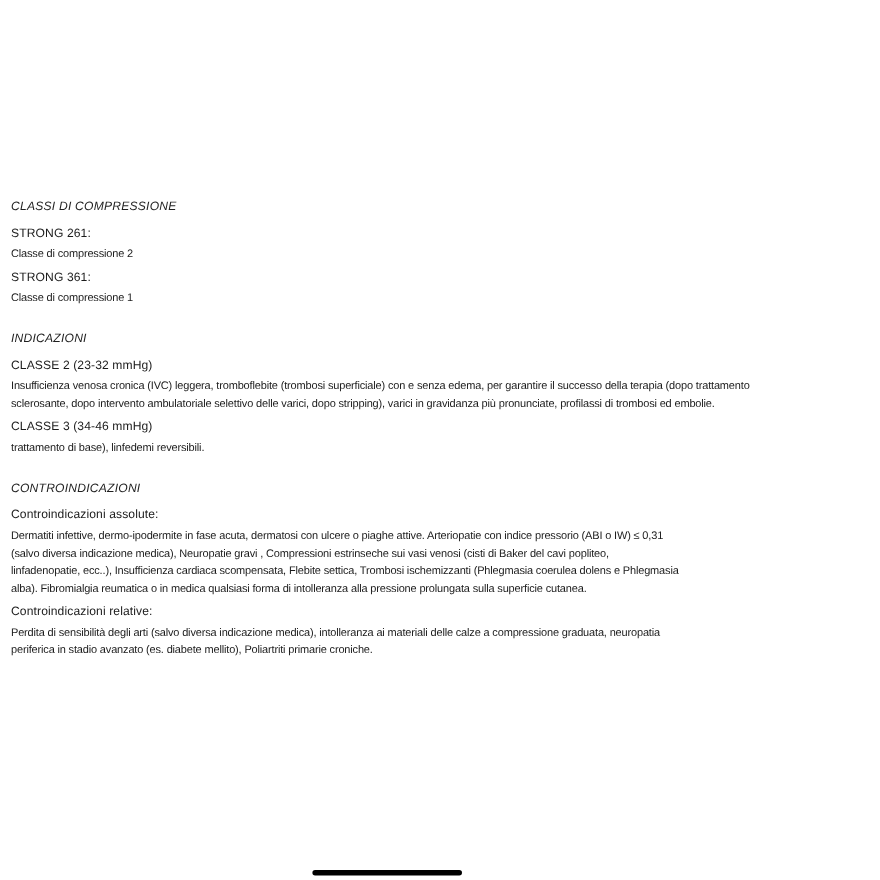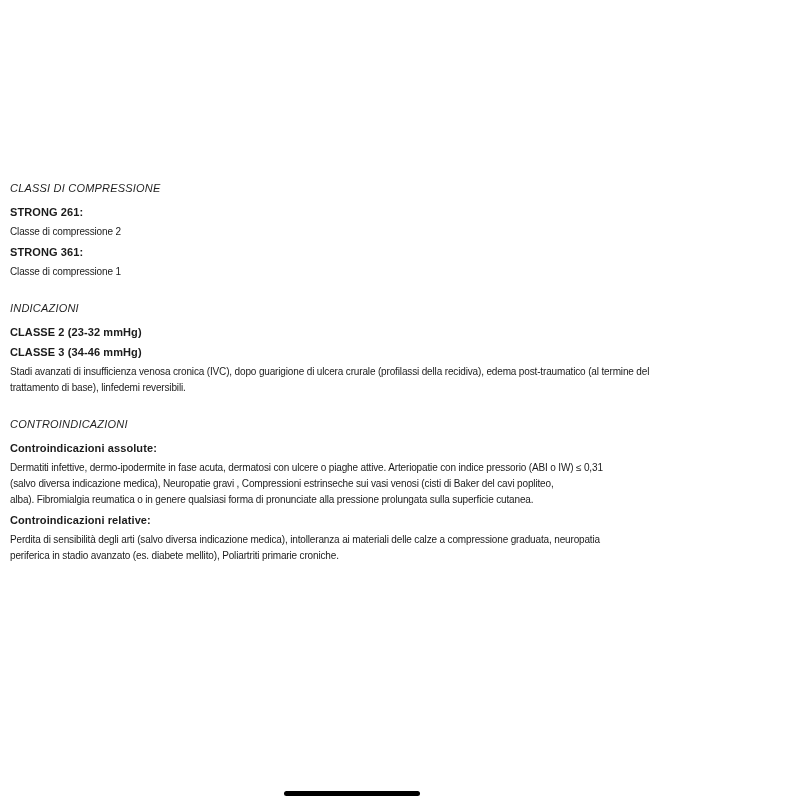--- a/index.html
+++ b/index.html
@@ -23,21 +23,21 @@
   .sec-heading {
     font-style: italic;
     font-weight: 400;
     font-size: 11px;
     line-height: 16px;
     letter-spacing: 0.2px;
     color: #1f1f1f;
     margin: 0 0 8px 0;
   }
   .entry-title {
-    font-weight: 700;
+    font-weight: 400;
     font-size: 11px;
     line-height: 16px;
     margin: 0 0 4px 0;
     letter-spacing: 0.1px;
   }
   .entry-body {
     margin: 0 0 4px 0;
   }
   .ln {
     font-size: 10px;
@@ -70,35 +70,37 @@
     <p class="entry-title">STRONG 361:</p>
     <div class="entry-body">
       <div class="ln">Classe di compressione 1</div>
     </div>
   </section>
 
   <section>
     <h3 class="sec-heading">INDICAZIONI</h3>
     <p class="entry-title">CLASSE 2 (23-32 mmHg)</p>
     <div class="entry-body">
+      <div class="ln">Insufficienza venosa cronica (IVC) leggera, tromboflebite (trombosi superficiale) con e senza edema, per garantire il successo della terapia (dopo trattamento</div>
+      <div class="ln">sclerosante, dopo intervento ambulatoriale selettivo delle varici, dopo stripping), varici in gravidanza più pronunciate, profilassi di trombosi ed embolie.</div>
     </div>
     <p class="entry-title">CLASSE 3 (34-46 mmHg)</p>
     <div class="entry-body">
-      <div class="ln">Stadi avanzati di insufficienza venosa cronica (IVC), dopo guarigione di ulcera crurale (profilassi della recidiva), edema post-traumatico (al termine del</div>
       <div class="ln">trattamento di base), linfedemi reversibili.</div>
     </div>
   </section>
 
   <section>
     <h3 class="sec-heading">CONTROINDICAZIONI</h3>
     <p class="entry-title">Controindicazioni assolute:</p>
     <div class="entry-body">
       <div class="ln">Dermatiti infettive, dermo-ipodermite in fase acuta, dermatosi con ulcere o piaghe attive. Arteriopatie con indice pressorio (ABI o IW) ≤ 0,31</div>
       <div class="ln">(salvo diversa indicazione medica), Neuropatie gravi , Compressioni estrinseche sui vasi venosi (cisti di Baker del cavi popliteo,</div>
-      <div class="ln">alba). Fibromialgia reumatica o in genere qualsiasi forma di pronunciate alla pressione prolungata sulla superficie cutanea.</div>
+      <div class="ln">linfadenopatie, ecc..), Insufficienza cardiaca scompensata, Flebite settica, Trombosi ischemizzanti (Phlegmasia coerulea dolens e Phlegmasia</div>
+      <div class="ln">alba). Fibromialgia reumatica o in medica qualsiasi forma di intolleranza alla pressione prolungata sulla superficie cutanea.</div>
     </div>
     <p class="entry-title">Controindicazioni relative:</p>
     <div class="entry-body">
       <div class="ln">Perdita di sensibilità degli arti (salvo diversa indicazione medica), intolleranza ai materiali delle calze a compressione graduata, neuropatia</div>
       <div class="ln">periferica in stadio avanzato (es. diabete mellito), Poliartriti primarie croniche.</div>
     </div>
   </section>
 
   <div class="home-indicator" style="background: rgb(0, 0, 0);"></div>
 </div>

